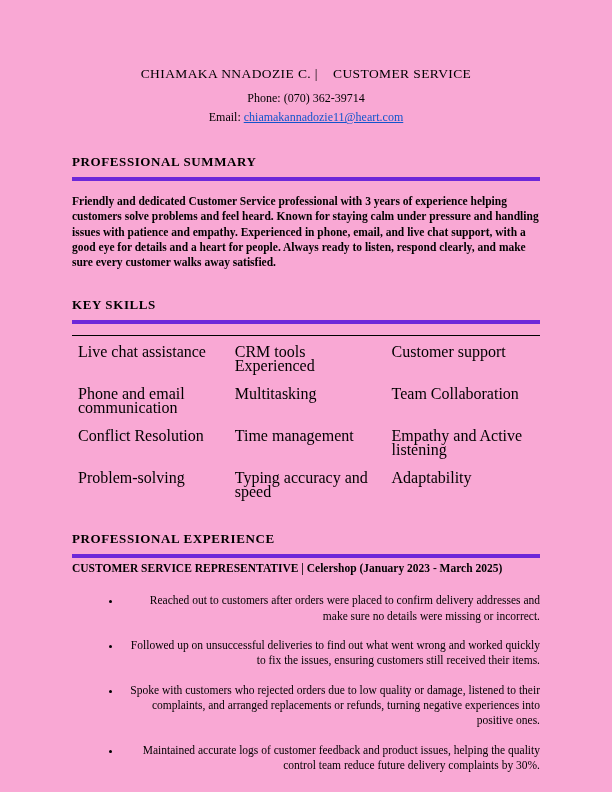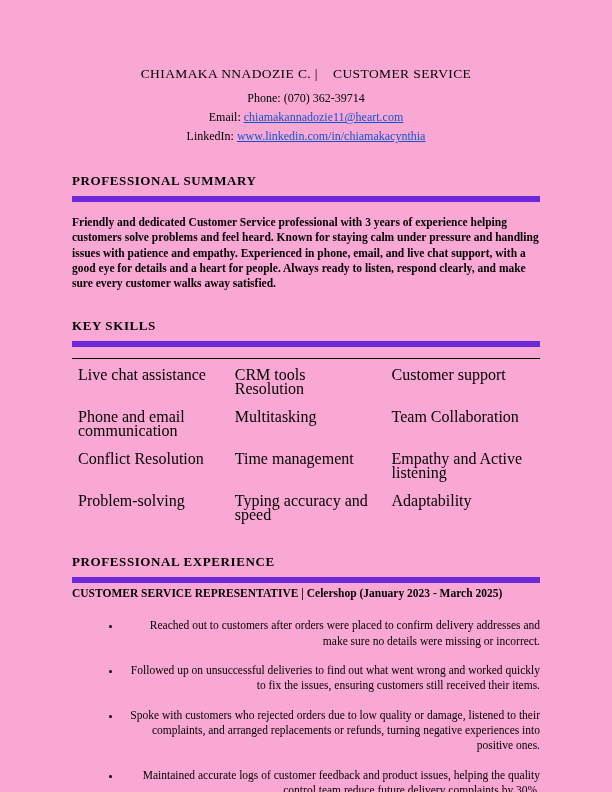--- a/index.html
+++ b/index.html
@@ -29,21 +29,21 @@
     color: #1155cc;
     text-decoration: underline;
     cursor: pointer;
   }
   .section-heading {
     font-size: 13px;
     font-weight: bold;
     letter-spacing: 0.6px;
     margin-top: 27px;
     padding-bottom: 7px;
-    border-bottom: 6px solid #6d28d9;
+    border-bottom: 4px solid #6d28d9;
   }
   .body-text {
     margin-top: 13px;
     font-size: 11.5px;
     line-height: 15.3px;
     font-weight: bold;
   }
   .skills-table {
     width: 100%;
     margin-top: 11px;
@@ -82,42 +82,39 @@
 <body>
 
 <div class="page">
 
   <header class="header">
     <div class="name">CHIAMAKA NNADOZIE C. |    CUSTOMER SERVICE</div>
     <div class="contact-line">Phone: (070) 362-39714</div>
     <div class="contact-line">
       <span>Email: </span><a class="link">chiamakannadozie11@heart.com</a>
     </div>
-    <div class="contact-line">
-      <span>LinkedIn: </span><a class="link">www.linkedin.com/in/chiamakacynthia</a>
-    </div>
   </header>
 
   <section>
     <h2 class="section-heading">PROFESSIONAL SUMMARY</h2>
     <p class="body-text">Friendly and dedicated Customer Service professional with 3 years of experience helping customers solve problems and feel heard. Known for staying calm under pressure and handling issues with patience and empathy. Experienced in phone, email, and live chat support, with a good eye for details and a heart for people. Always ready to listen, respond clearly, and make sure every customer walks away satisfied.</p>
   </section>
 
   <section>
     <h2 class="section-heading">KEY SKILLS</h2>
     <table class="skills-table">
       <colgroup>
           <col class="c1">
           <col class="c2">
           <col class="c3">
         </colgroup>
       <tbody>
         <tr>
           <td>Live chat assistance</td>
-          <td>CRM tools Resolution</td>
+          <td>CRM tools Experienced</td>
           <td>Customer support</td>
         </tr>
         <tr>
           <td>Phone and email communication</td>
           <td>Multitasking</td>
           <td>Team Collaboration</td>
         </tr>
         <tr>
           <td>Conflict Resolution</td>
           <td>Time management</td>

